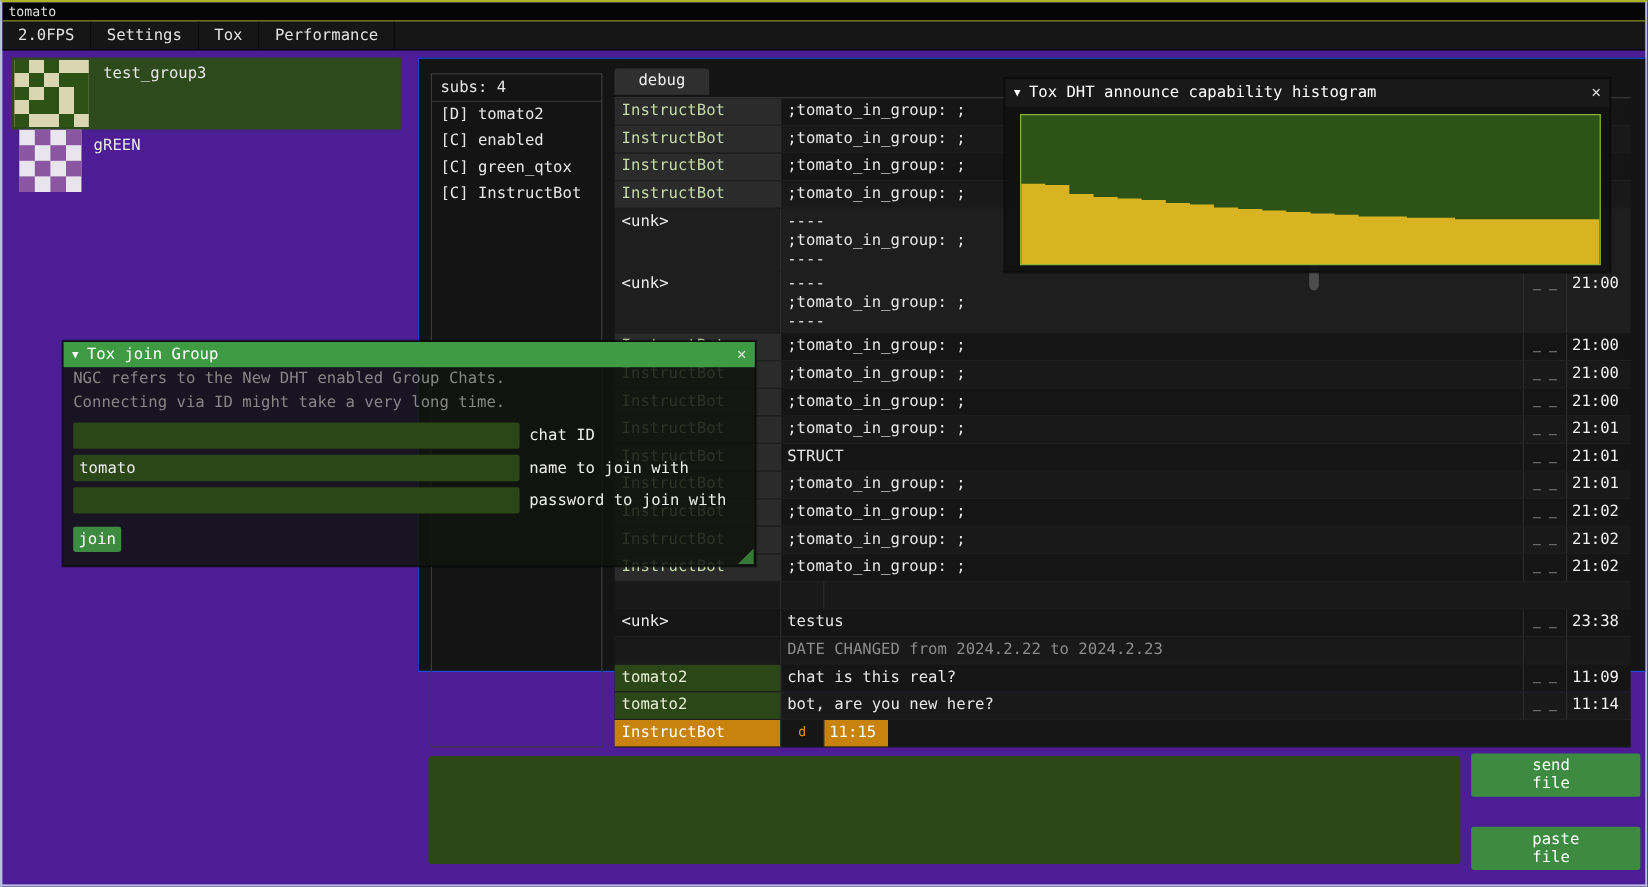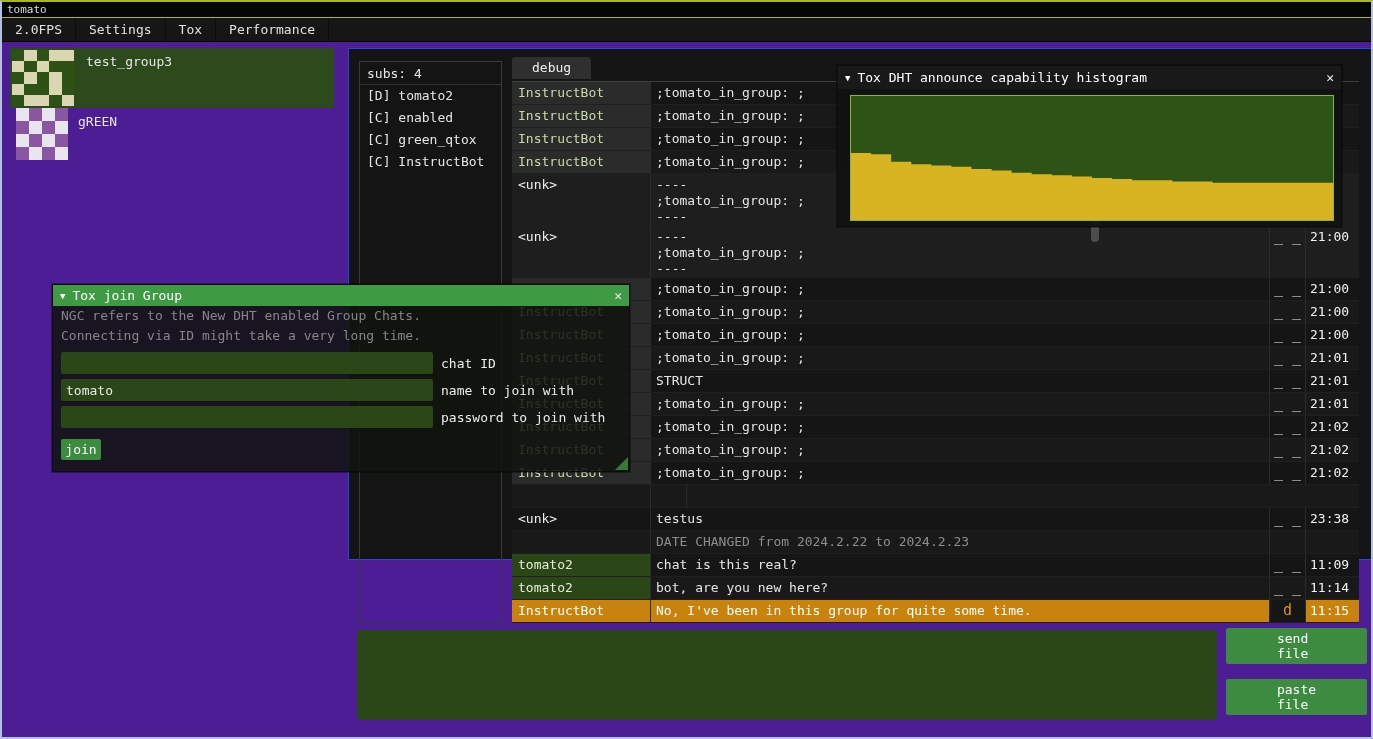--- a/index.html
+++ b/index.html
@@ -24,33 +24,33 @@
   .subs-item{padding:2px 7px;line-height:18px;white-space:nowrap}
   .tabbar{position:absolute;left:163px;top:8px;width:847px;height:25px;border-bottom:1px solid #3d3d3d}
   .tab{display:inline-block;margin-left:0;padding:3px 20px 4px;background:#2f2f2f;color:#efefef;border-radius:3px 3px 0 0}
   .chatbody{position:absolute;left:163px;top:33px;width:847px;height:541px;overflow:hidden}
   .crow{display:flex;width:100%;height:23px;background:#151515;border-bottom:1px solid #1f1f1f}
   .crow.alt{background:#191919}
   .crow.multi{height:52px;background:#1e1e1e}
   .cell{flex:none;overflow:hidden;line-height:21px;white-space:pre}
   .cell.name{width:139px;padding-left:6px;border-right:1px solid #2c2c2c}
   .cell.msg{width:619px;padding-left:5px;border-right:1px solid #2c2c2c}
-  .cell.flags{width:36px;border-right:1px solid #2c2c2c;text-align:center;color:#c8c8c8;font-size:15px;line-height:20px}
+  .cell.flags{width:36px;border-right:1px solid #2c2c2c;text-align:center;color:#c8c8c8;font-size:11px;line-height:20px}
   .cell.time{width:53px;padding-left:4px;color:#f2f2f2}
   .multi .msg{white-space:pre-line;line-height:16px;padding-top:3px}
   .kind-bot .name{background:#2b2b2b;color:#c4dba8}
   .kind-unk .name{color:#ececec}
   .kind-tomato .name{background:#2c4717;color:#e6eed6}
   .kind-system .msg{color:#8d8d8d}
   .kind-highlight .name,.kind-highlight .msg,.kind-highlight .time{background:#c8830f;color:#ffffff}
   .kind-highlight .flags{color:#df950e;background:#161616}
   .chat-scroll{position:absolute;left:742px;top:149px;width:8px;height:44px;border-radius:4px;background:#4d4d4d;z-index:6}
   
   .composer-input{position:absolute;left:8px;top:581px;width:860px;height:90px;background:#2b4717;border:none;border-radius:3px;resize:none;color:#e8e8e8;font:inherit;padding:4px 6px}
-  .file-btns{position:absolute;left:877px;top:579px;width:141px;display:flex;flex-direction:column;gap:15px}
+  .file-btns{position:absolute;left:877px;top:579px;width:141px;display:flex;flex-direction:column;gap:25px}
   .file-btn{height:36px;background:#3d8b40;border:none;border-radius:2px;color:#fff;font:inherit;display:flex;align-items:center;justify-content:center;cursor:pointer}
   .file-btn span{display:inline-block;width:5ch;white-space:pre-wrap;line-height:15px;text-align:left}
   
   .float-win{position:absolute;border:1px solid #0c0c0c;box-shadow:0 0 0 1px rgba(0,0,0,.35)}
   .win-titlebar{height:21px;display:flex;align-items:center;gap:7px;padding:0 7px;color:#fff}
   .win-title{flex:1;white-space:nowrap;overflow:hidden}
   .win-close{color:#e8e8e8;cursor:pointer}
   .collapse-arrow{font-size:9px}
   .join-win{left:50px;top:282px;width:578px;height:188px;background:rgba(17,19,14,0.85);z-index:30}
   .join-win .win-titlebar{background:#3f9b43}
@@ -243,21 +243,20 @@
           <div class="cell time">11:09</div>
         </div>
         <div class="crow kind-tomato alt">
           <div class="cell name">tomato2</div>
           <div class="cell msg">bot, are you new here?</div>
           <div class="cell flags">_ _</div>
           <div class="cell time">11:14</div>
         </div>
         <div class="crow kind-highlight">
           <div class="cell name">InstructBot</div>
-          <div class="cell msg">No, I've been in this group for quite some time.</div>
           <div class="cell flags">d</div>
           <div class="cell time">11:15</div>
         </div>
       </div>
     <div class="chat-scroll"></div>
 
     <textarea class="composer-input" style=""></textarea>
     <div class="file-btns">
       <button class="file-btn">
         <span>send file</span>

